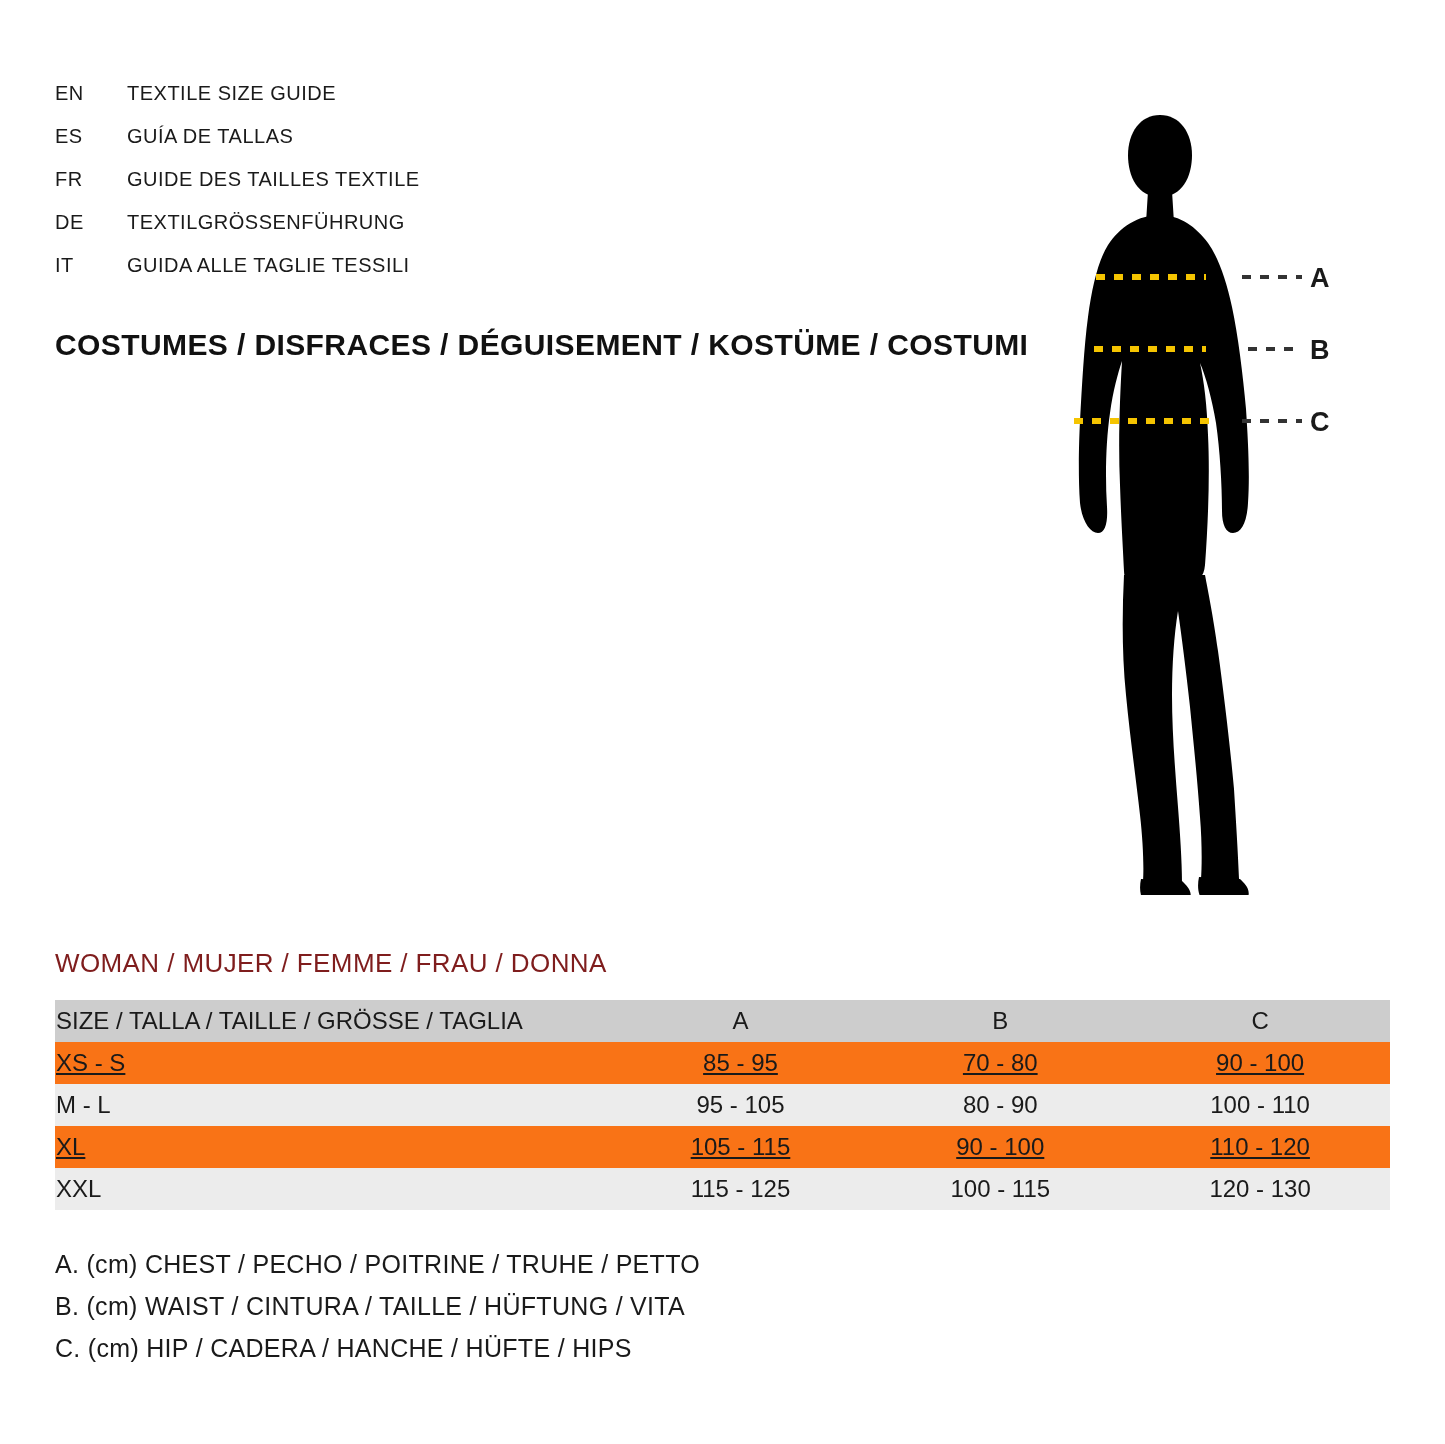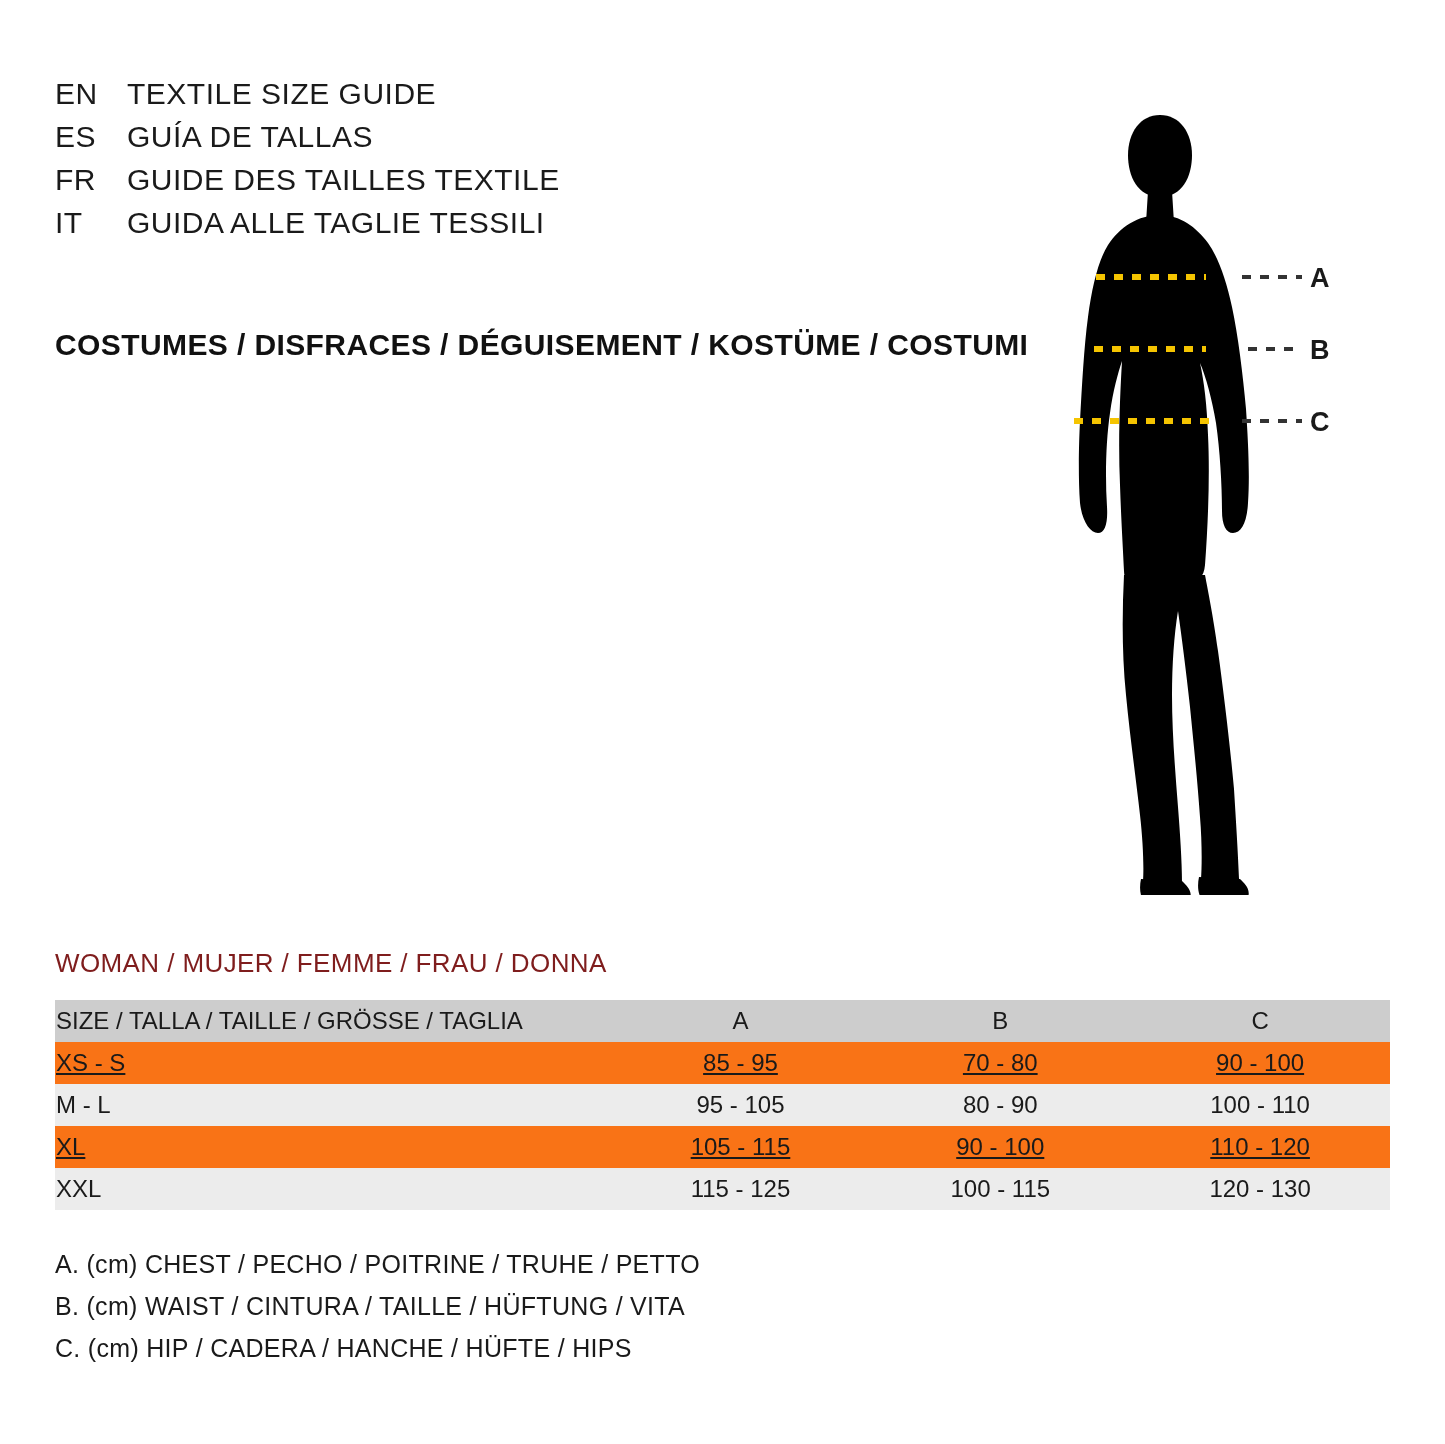--- a/index.html
+++ b/index.html
@@ -19,21 +19,21 @@
   
   .lang-block {
     position: absolute;
     left: 55px;
     top: 72px;
     width: 980px;
   }
   .lang-row {
     display: flex;
     align-items: baseline;
-    font-size: 30px;
+    font-size: 20px;
     letter-spacing: 0.5px;
     line-height: 43px;
     color: #1a1a1a;
   }
   .lang-code {
     width: 72px;
     flex: 0 0 72px;
   }
   .lang-text {
     flex: 1 1 auto;
@@ -134,20 +134,24 @@
     <span class="lang-code">EN</span>
     <span class="lang-text">TEXTILE SIZE GUIDE</span>
   </div>
   <div class="lang-row">
     <span class="lang-code">ES</span>
     <span class="lang-text">GUÍA DE TALLAS</span>
   </div>
   <div class="lang-row">
     <span class="lang-code">FR</span>
     <span class="lang-text">GUIDE DES TAILLES TEXTILE</span>
+  </div>
+  <div class="lang-row">
+    <span class="lang-code">DE</span>
+    <span class="lang-text">TEXTILGRÖSSENFÜHRUNG</span>
   </div>
   <div class="lang-row">
     <span class="lang-code">IT</span>
     <span class="lang-text">GUIDA ALLE TAGLIE TESSILI</span>
   </div>
 </div>
 
 <div class="costumes-line">COSTUMES / DISFRACES / DÉGUISEMENT / KOSTÜME / COSTUMI</div>
 
 <div class="figure-area">

